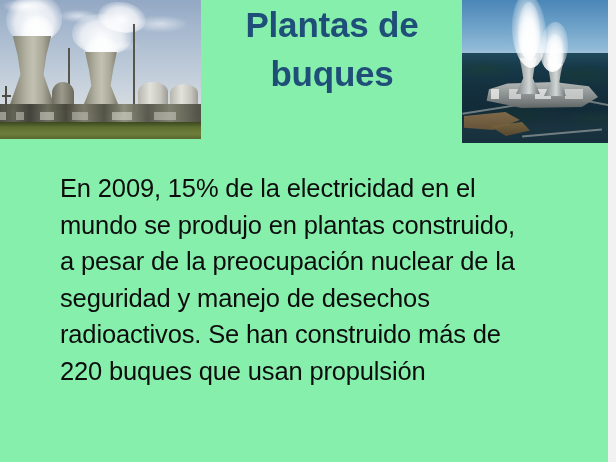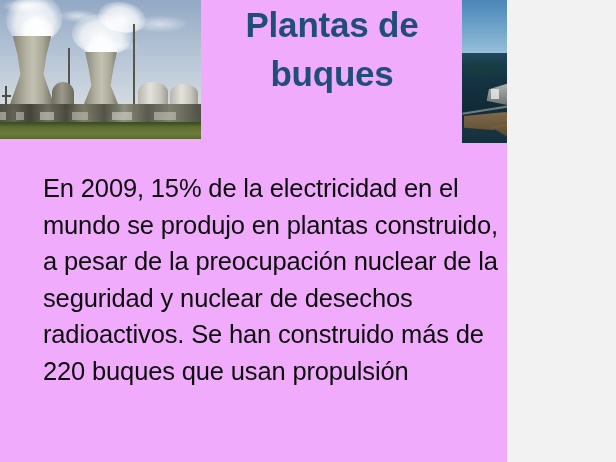--- a/index.html
+++ b/index.html
@@ -8,23 +8,23 @@
   }
   body {
     width: 616px;
     height: 462px;
     background: #f2f2f2;
     font-family: "Liberation Sans", sans-serif;
     overflow: hidden;
   }
   #slide {
     position: relative;
-    width: 507px;
+    width: 608px;
     height: 462px;
-    background: #f0abfc;
+    background: #86efac;
     overflow: hidden;
   }
 
   
   #header-band {
     position: absolute;
     left: 0;
     top: 0;
     width: 616px;
     height: 160px;
@@ -264,21 +264,21 @@
     font-weight: bold;
     font-size: 35px;
     line-height: 49px;
     letter-spacing: -0.2px;
   }
   #title .tline { display: block; white-space: nowrap; }
 
   
   #body-text {
     position: absolute;
-    left: 43px;
+    left: 60px;
     top: 170px;
     width: 545px;
     color: #0d0d0d;
     font-family: "Liberation Sans", sans-serif;
     font-size: 25.5px;
     line-height: 36.5px;
     font-weight: normal;
     letter-spacing: -0.15px;
   }
   #body-text .bline { display: block; white-space: nowrap; }
@@ -332,18 +332,18 @@
       <div class="vapor v3"></div>
       <div class="vapor v4"></div>
     </div>
 
   </div>
 
   <div id="body-text">
     <span class="bline">En 2009, 15% de la electricidad en el</span>
     <span class="bline">mundo se produjo en plantas construido,</span>
     <span class="bline">a pesar de la preocupación nuclear de la</span>
-    <span class="bline">seguridad y nuclear de desechos</span>
+    <span class="bline">seguridad y manejo de desechos</span>
     <span class="bline">radioactivos. Se han construido más de</span>
     <span class="bline">220 buques que usan propulsión</span>
   </div>
 
 </div>
 
 </body></html>

